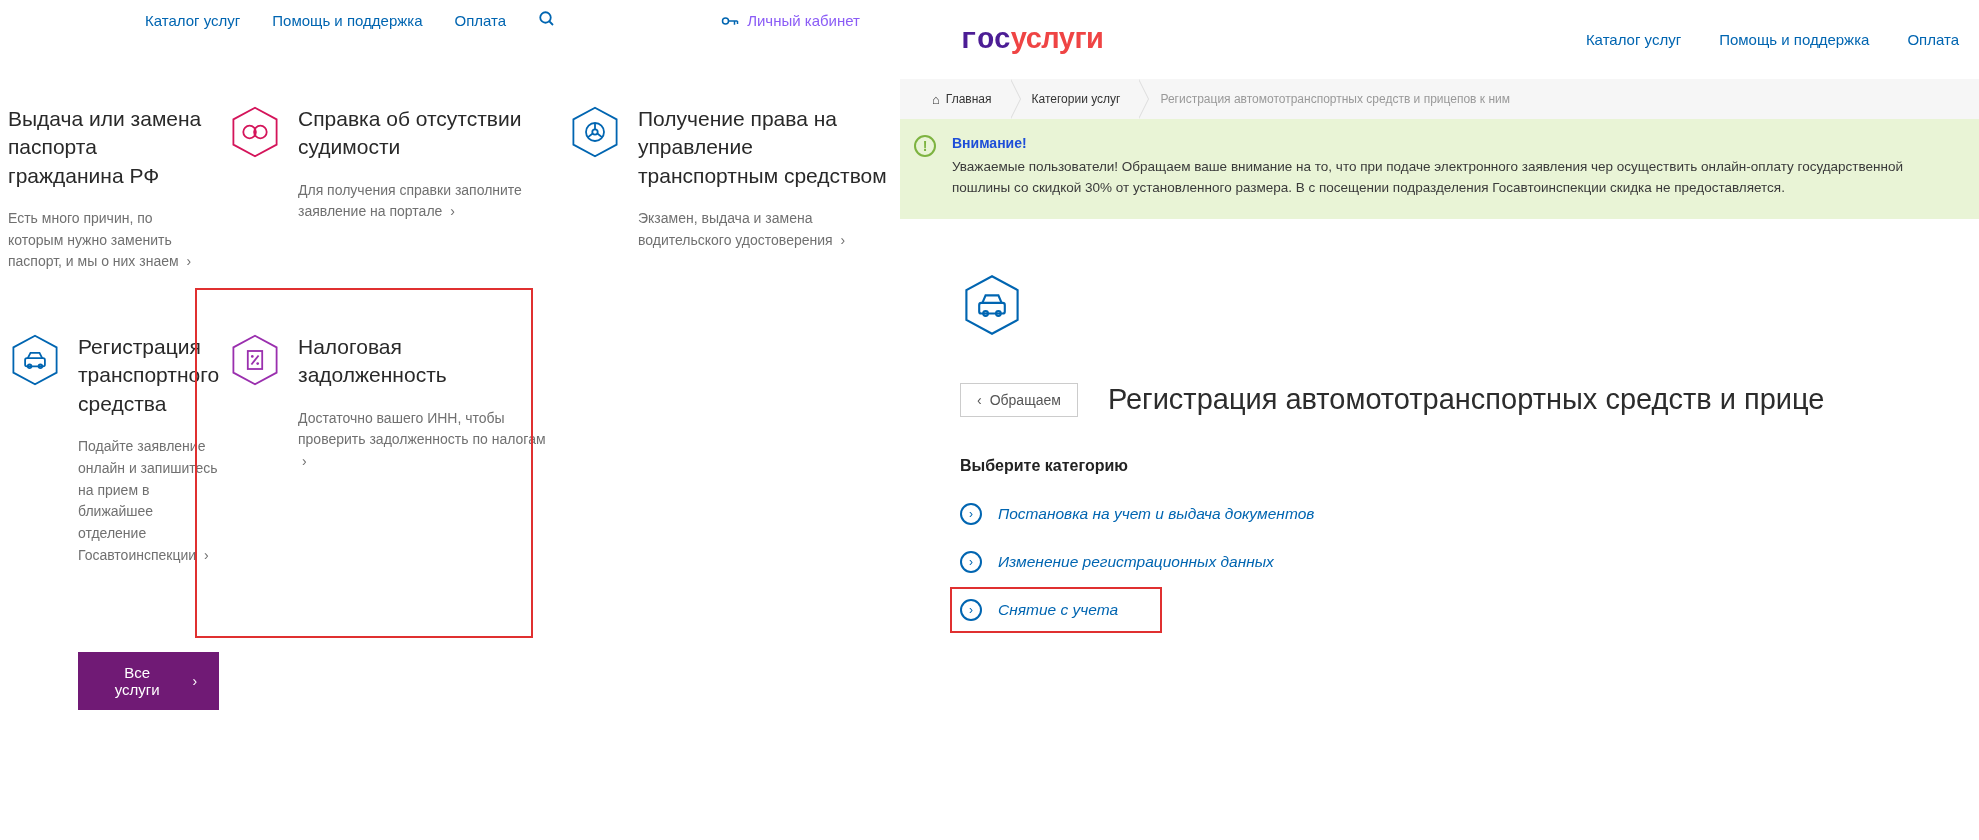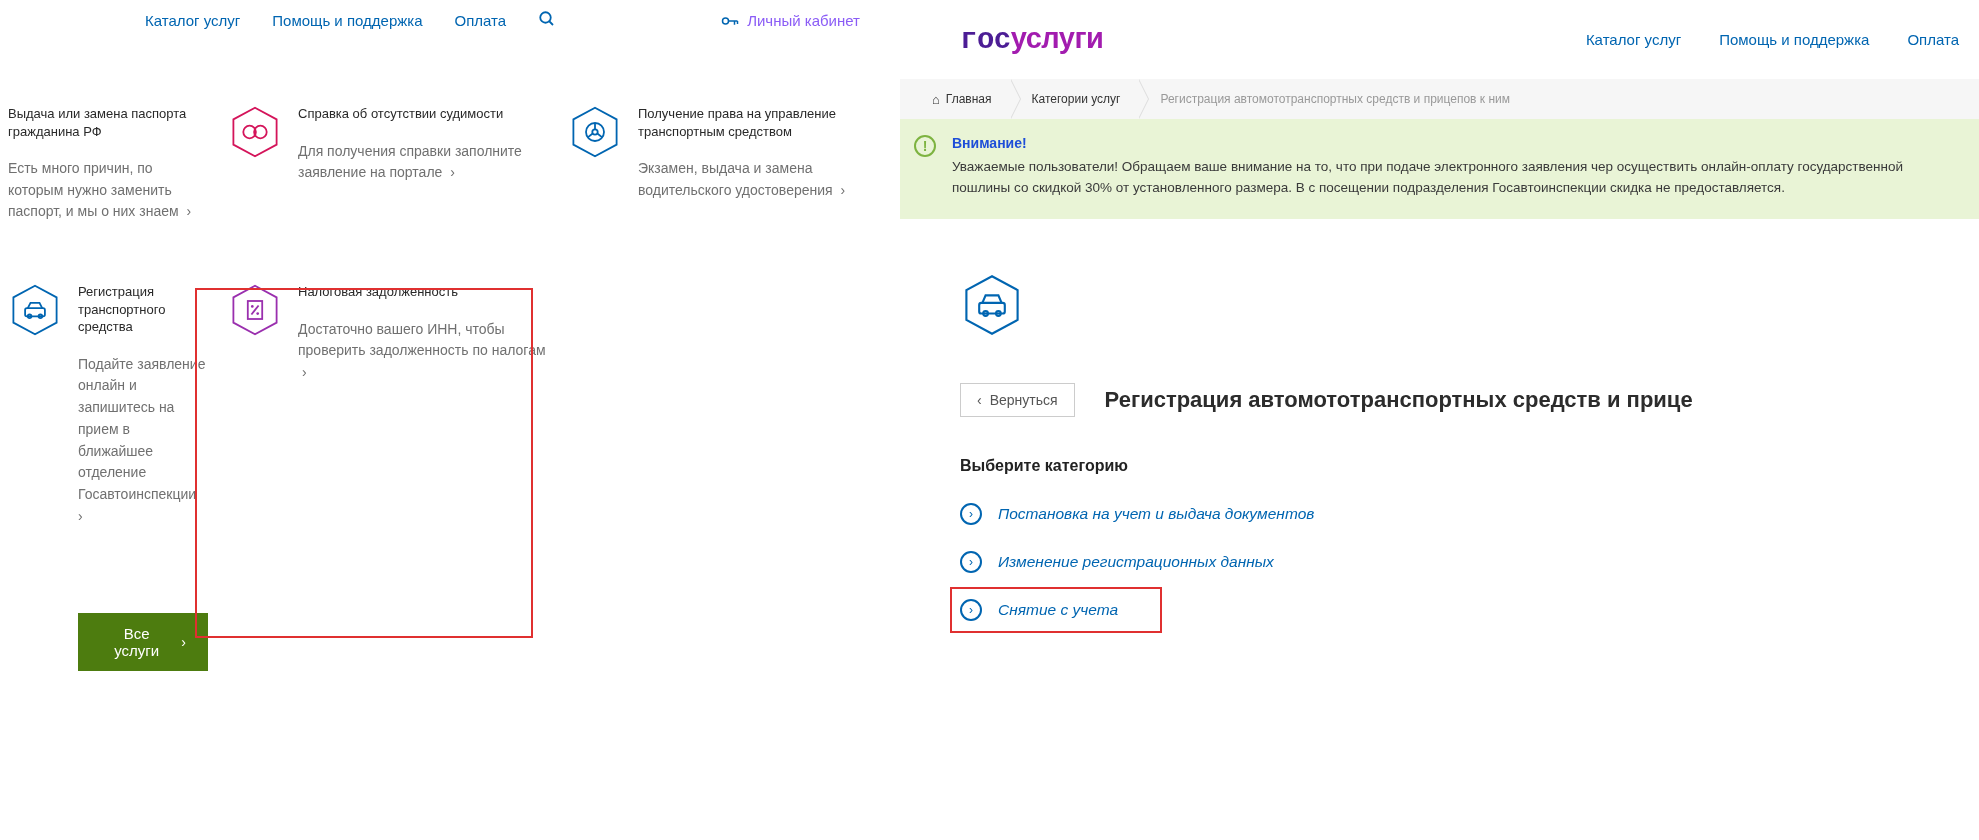--- a/index.html
+++ b/index.html
@@ -31,21 +31,21 @@
 .services {
   display: grid;
   grid-template-columns: 200px 320px 320px;
   column-gap: 20px;
   row-gap: 60px;
   padding: 60px 0 0 8px;
 }
 .card { position: relative; }
 .card-row2 { display: flex; gap: 16px; }
 .card-title {
-  font-size: 13px;
+  font-size: 21px;
   font-weight: 400;
   color: #292929;
   line-height: 1.35;
   margin-bottom: 18px;
 }
 .card-desc {
   font-size: 14px;
   color: #707070;
   line-height: 1.55;
 }
@@ -59,41 +59,41 @@
 .highlight-box {
   position: absolute;
   border: 2px solid #e03030;
   left: 195px; top: 288px;
   width: 338px; height: 350px;
   pointer-events: none;
 }
 
 .all-btn {
   margin-top: 86px;
-  background: #4d7c0f;
+  background: #701a75;
   color: #fff;
   border: none;
   padding: 12px 22px;
   font-size: 15px;
   display: inline-flex;
   align-items: center;
-  gap: 8px;
+  gap: 18px;
   cursor: pointer;
 }
 .all-btn .chev-r { font-size: 14px; }
 
 
 .right-inner { padding-left: 60px; }
 .right-nav {
   display: flex; align-items: center; gap: 36px;
   padding: 22px 0 22px 0;
 }
 .logo { font-size: 29px; font-weight: bold; letter-spacing: -0.5px; }
 .logo .g1 { color: #4c1d95; font-family: Liberation Mono, monospace; }
-.logo .g2 { color: #a21caf; }
+.logo .g2 { color: #ef4444; }
 .right-nav .links { margin-left: auto; display: flex; gap: 38px; margin-right: 20px; }
 .right-nav .links a { color: #0065b1; font-size: 15px; text-decoration: none; }
 
 .breadcrumb {
   background: #f6f6f6;
   display: flex; align-items: center;
   height: 40px;
   font-size: 12px;
   color: #555;
   padding-left: 10px;
@@ -140,21 +140,21 @@
 .hero-icon { width: 64px; height: 64px; }
 .hero-title { font-size: 33px; color: #2c2c2c; font-weight: 300; }
 
 .sub-head { display: flex; align-items: center; gap: 30px; margin-bottom: 40px; }
 .back-btn {
   border: 1px solid #ccc; background: #fff;
   padding: 8px 16px; font-size: 14px; color: #555;
   display: inline-flex; align-items: center; gap: 8px;
   cursor: pointer;
 }
-.sub-title { font-size: 22px; color: #2c2c2c; font-weight: 700; }
+.sub-title { font-size: 29px; color: #2c2c2c; font-weight: 400; }
 
 .cat-label { font-weight: bold; font-size: 16px; color: #222; margin-bottom: 28px; margin-top: 8px; }
 .cat-list { display: flex; flex-direction: column; gap: 26px; }
 .cat-item { display: flex; align-items: center; gap: 16px; cursor: pointer; position: relative; }
 .cat-arrow {
   width: 22px; height: 22px; border: 2px solid #0065b1; border-radius: 50%;
   display: flex; align-items: center; justify-content: center;
   color: #0065b1; font-size: 12px; flex-shrink: 0;
 }
 .cat-text { color: #0065b1; font-size: 15.5px; font-style: italic; }
@@ -316,21 +316,21 @@
             <path d="M21 28 L24 21 L36 21 L39 28" fill="none" stroke="#0065b1" stroke-width="2"></path>
             <circle cx="24" cy="38" r="2.2" fill="none" stroke="#0065b1" stroke-width="2"></circle>
             <circle cx="36" cy="38" r="2.2" fill="none" stroke="#0065b1" stroke-width="2"></circle>
           </svg>
       </div>
     </div>
 
     <div class="sub-head">
       <button class="back-btn">
         <span>‹</span>
-        <span>Вернуться</span>
+        <span>Обращаем</span>
       </button>
       <div class="sub-title">Регистрация автомототранспортных средств и прице</div>
     </div>
 
     <div class="cat-label">Выберите категорию</div>
 
     <div class="cat-list">
       <div class="cat-item">
         <div class="cat-arrow">›</div>
         <div class="cat-text">Постановка на учет и выдача документов</div>

